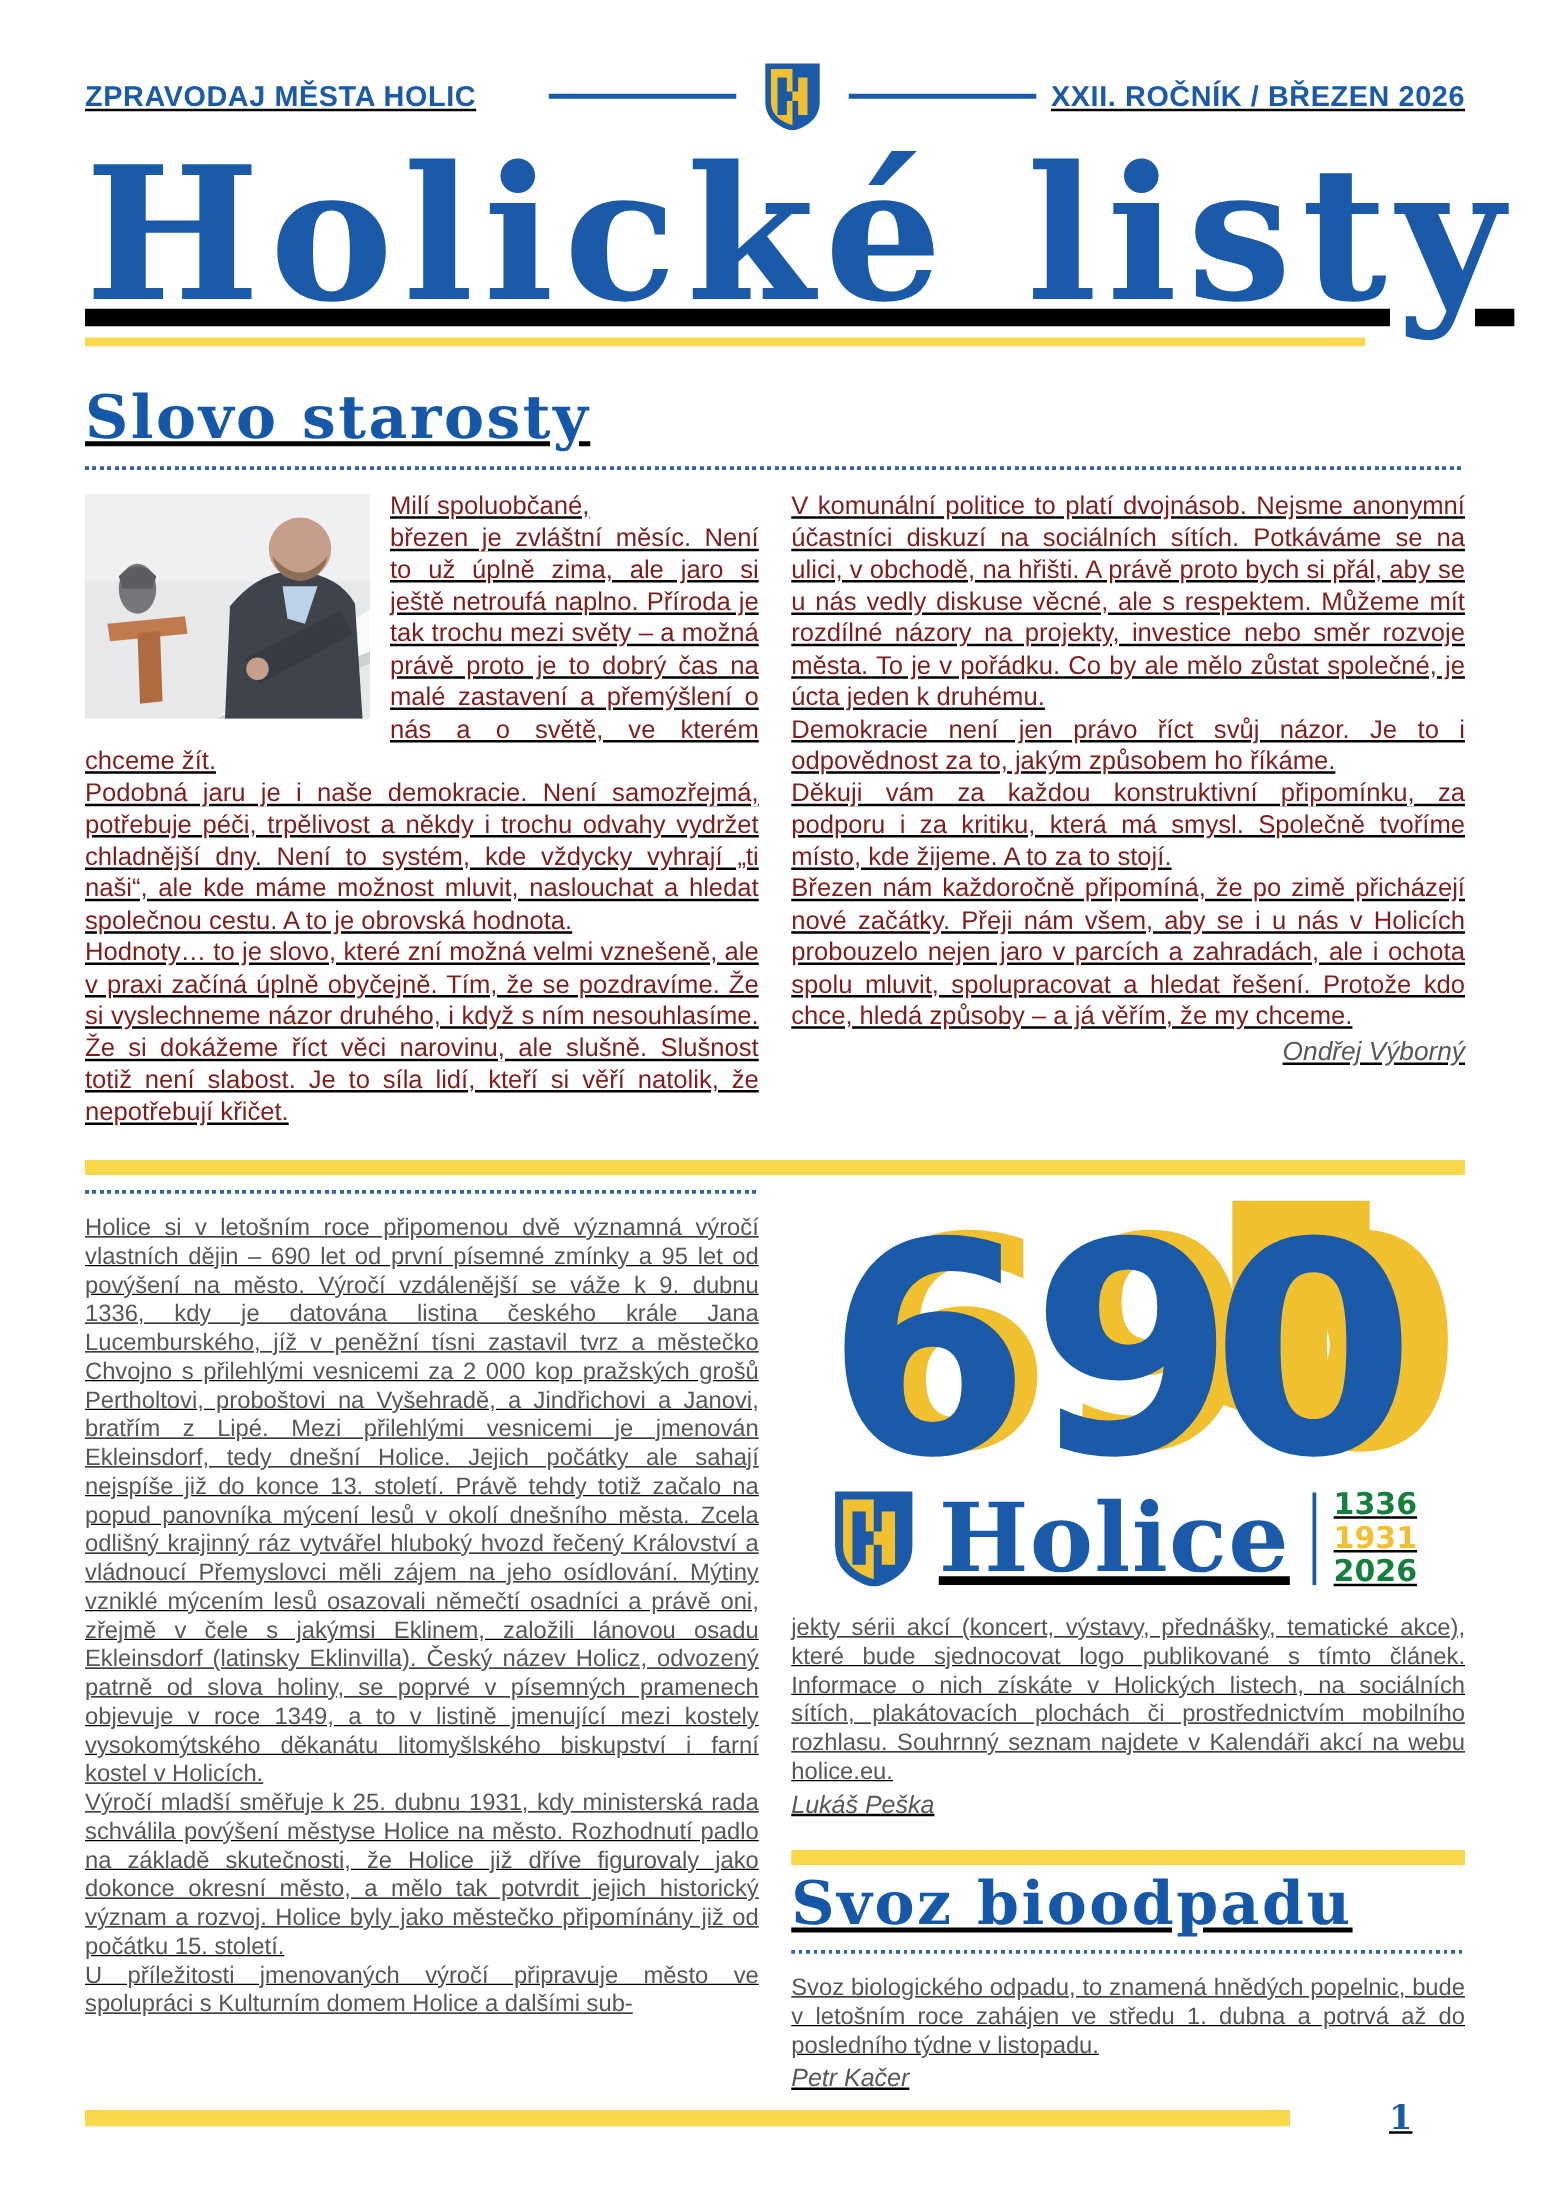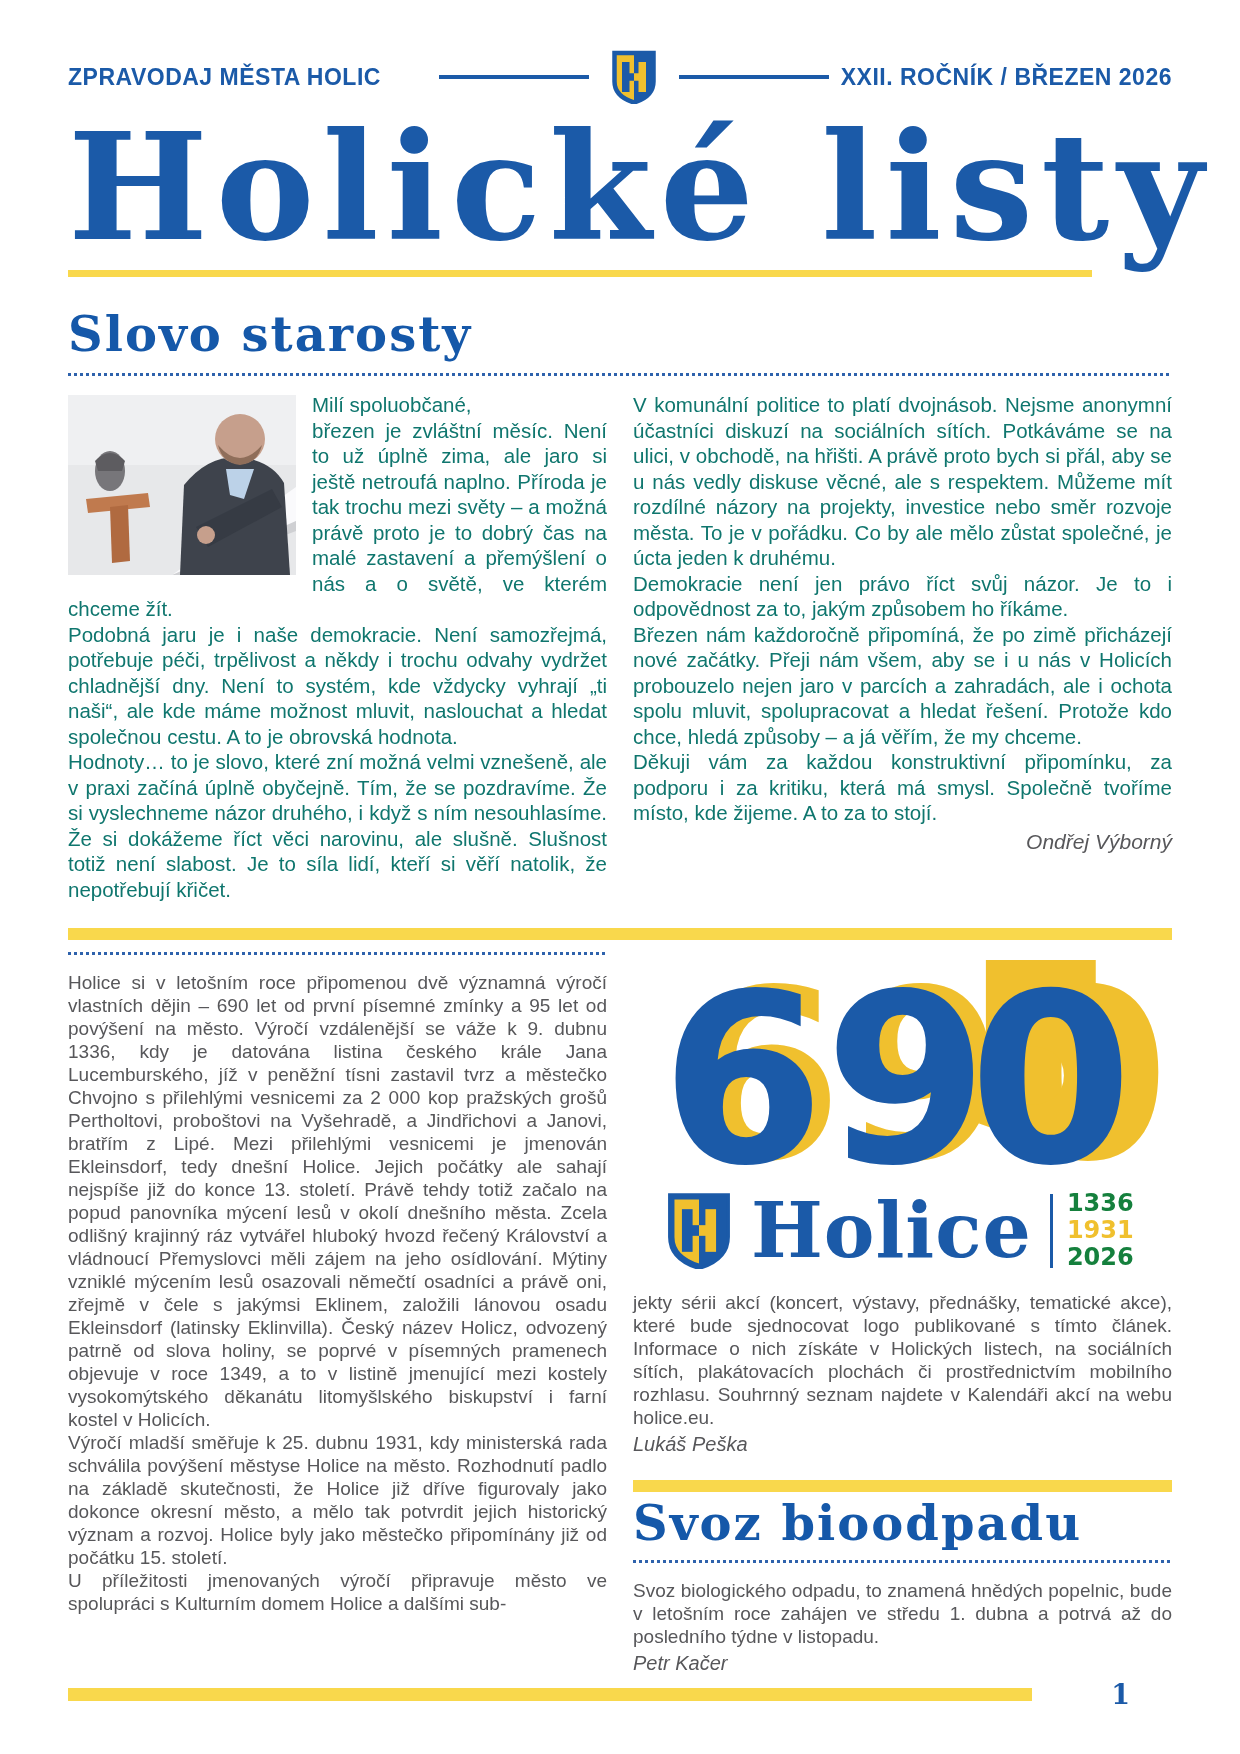--- a/index.html
+++ b/index.html
@@ -2,20 +2,21 @@
 <html lang="cs"><head>
 <meta charset="utf-8">
 <style>
   * { margin:0; padding:0; box-sizing:border-box; }
   html,body { background:#ffffff; }
   .page {
     position:relative; width:1240px; height:1754px; margin:0 auto;
     background:#ffffff; padding:50px 68px 44px 68px;
     display:flex; flex-direction:column; overflow:hidden;
     font-family:"Liberation Sans", sans-serif;
+    text-decoration:underline;
   }
   
   .hdr { display:flex; align-items:center; height:54px; }
   .hdr-label { color:#1B5AA8; font-weight:bold; font-size:23px; letter-spacing:0.5px; white-space:nowrap; }
   .hdr-line { height:4px; background:#1B5AA8; width:150px; }
   .hdr-line.l1 { margin-left:58px; margin-right:22px; }
   .hdr-line.l2 { margin-left:22px; }
   .hdr-right { margin-left:auto; }
   .shield-svg { display:block; }
   
@@ -29,21 +30,21 @@
   .sec-title {
     font-family:"DejaVu Serif", serif; font-weight:bold;
     font-size:48px; line-height:54px; letter-spacing:2px; color:#1558A9;
   }
   .dotted { height:3px; background-image:repeating-linear-gradient(90deg,#2E62AC 0 3px,transparent 3px 6px); }
   
   .slovo-title { margin-top:30px; }
   .slovo-dotted { margin-top:12px; }
   .cols { display:flex; gap:26px; margin-top:16px; }
   .col { width:539px; }
-  .body-lg p { font-size:20.5px; line-height:25.5px; color:#0f766e; text-align:justify; }
+  .body-lg p { font-size:20.5px; line-height:25.5px; color:#7f1d1d; text-align:justify; }
   .photo-wrap { float:left; width:228px; height:180px; margin:3px 16px 4px 0; }
   .sig { text-align:right; font-style:italic; color:#57575A; font-size:21px; margin-top:4px; }
   
   .divider { height:12px; background:#F9D84C; margin-top:26px; }
   
   .bottom { display:flex; gap:26px; }
   .mesto-title { margin-top:24px; }
   .mesto-dotted { margin-top:12px; width:539px; }
   .body-sm { margin-top:16px; }
   .body-sm p { font-size:19px; line-height:23px; color:#57575A; text-align:justify; }
@@ -119,22 +120,22 @@
         </svg>
       </span>
       <p>Milí spoluobčané,</p>
       <p>březen je zvláštní měsíc. Není to už úplně zima, ale jaro si ještě netroufá naplno. Příroda je tak trochu mezi světy – a možná právě proto je to dobrý čas na malé zastavení a přemýšlení o nás a o světě, ve kterém chceme žít.</p>
       <p>Podobná jaru je i naše demokracie. Není samozřejmá, potřebuje péči, trpělivost a někdy i trochu odvahy vydržet chladnější dny. Není to systém, kde vždycky vyhrají „ti naši“, ale kde máme možnost mluvit, naslouchat a hledat společnou cestu. A to je obrovská hodnota.</p>
       <p>Hodnoty… to je slovo, které zní možná velmi vznešeně, ale v praxi začíná úplně obyčejně. Tím, že se pozdravíme. Že si vyslechneme názor druhého, i když s ním nesouhlasíme. Že si dokážeme říct věci narovinu, ale slušně. Slušnost totiž není slabost. Je to síla lidí, kteří si věří natolik, že nepotřebují křičet.</p>
     </div>
     <div class="col">
       <p>V komunální politice to platí dvojnásob. Nejsme anonymní účastníci diskuzí na sociálních sítích. Potkáváme se na ulici, v obchodě, na hřišti. A právě proto bych si přál, aby se u nás vedly diskuse věcné, ale s respektem. Můžeme mít rozdílné názory na projekty, investice nebo směr rozvoje města. To je v pořádku. Co by ale mělo zůstat společné, je úcta jeden k druhému.</p>
       <p>Demokracie není jen právo říct svůj názor. Je to i odpovědnost za to, jakým způsobem ho říkáme.</p>
+      <p>Děkuji vám za každou konstruktivní připomínku, za podporu i za kritiku, která má smysl. Společně tvoříme místo, kde žijeme. A to za to stojí.</p>
       <p>Březen nám každoročně připomíná, že po zimě přicházejí nové začátky. Přeji nám všem, aby se i u nás v Holicích probouzelo nejen jaro v parcích a zahradách, ale i ochota spolu mluvit, spolupracovat a hledat řešení. Protože kdo chce, hledá způsoby – a já věřím, že my chceme.</p>
-      <p>Děkuji vám za každou konstruktivní připomínku, za podporu i za kritiku, která má smysl. Společně tvoříme místo, kde žijeme. A to za to stojí.</p>
       <div class="sig">Ondřej Výborný</div>
     </div>
   </div>
 
   <div class="divider"></div>
 
   <div class="bottom">
 
     <div class="col">
       <div class="dotted mesto-dotted"></div>

